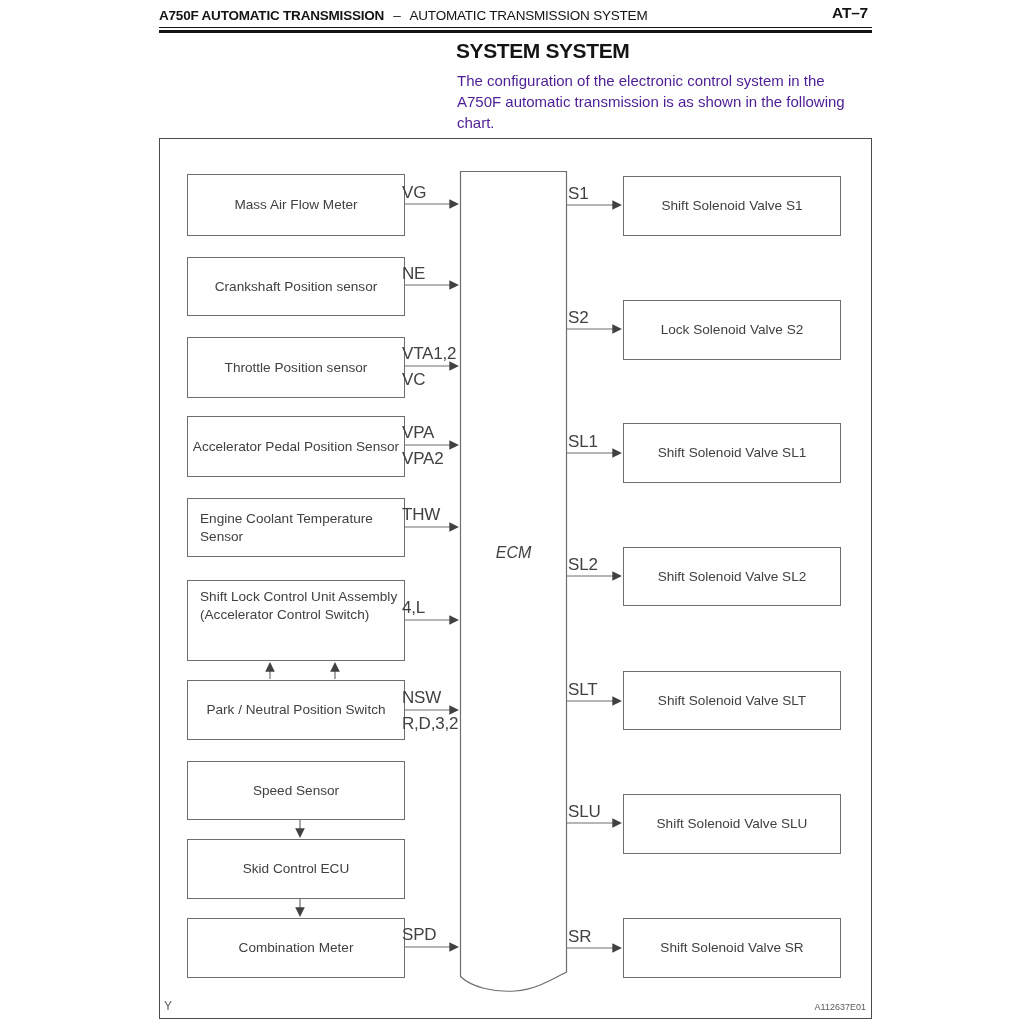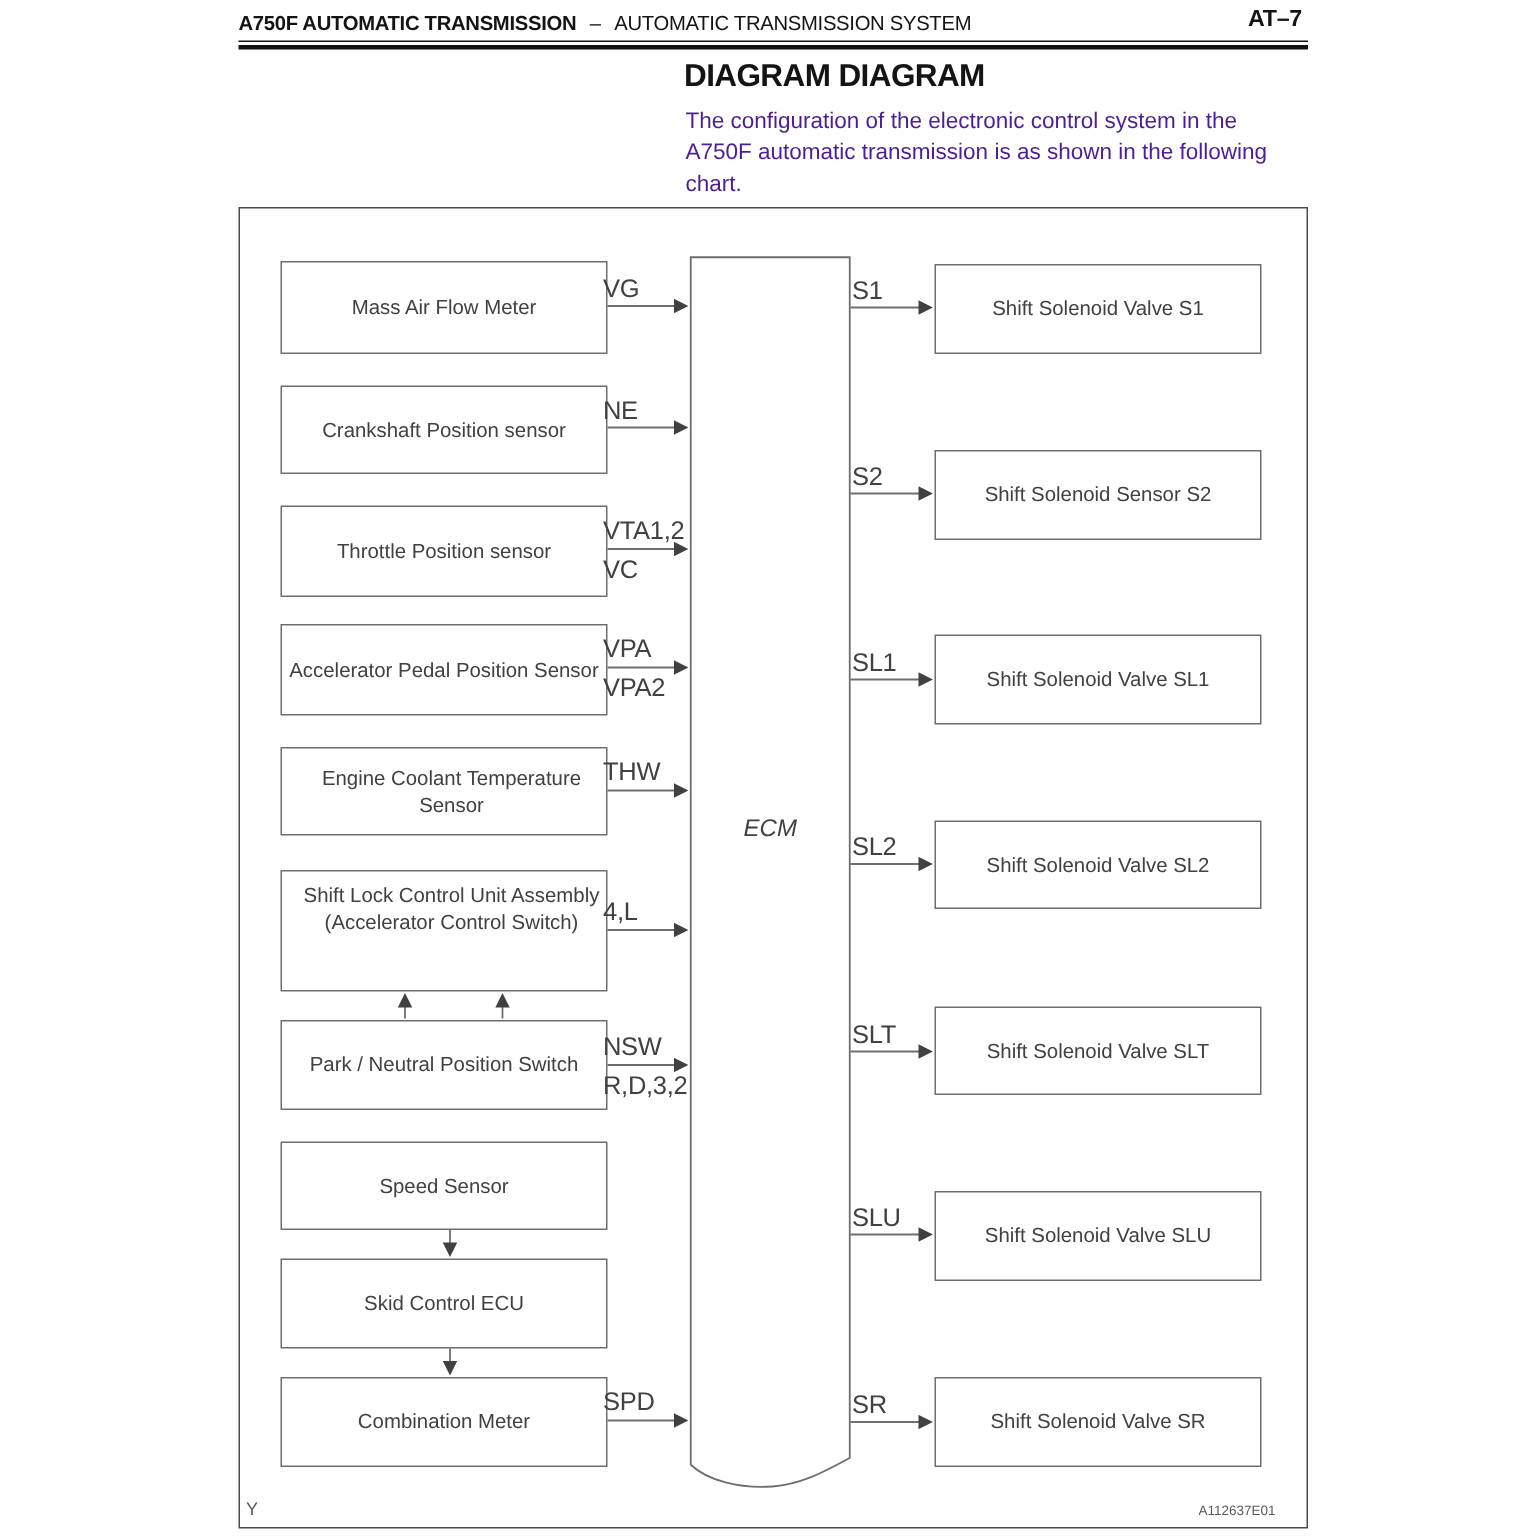--- a/index.html
+++ b/index.html
@@ -22,47 +22,47 @@
   .sec-title{left:456px;top:39px;font-size:21px;font-weight:bold;letter-spacing:-0.4px;color:var(--heading);}
   .sec-desc{left:457px;top:70px;width:420px;font-size:15px;line-height:21px;color:#4c1d95;}
   
   .frame{left:159px;top:138px;width:711px;height:879px;border:1.5px solid var(--frame);background:#fff;}
   .box{position:absolute;left:187px;width:216px;background:#fff;border:1px solid var(--line);
        display:flex;align-items:center;justify-content:center;
        font-size:13.6px;line-height:18px;color:var(--text);text-align:center;}
   .rbox{left:623px;}
   .lbl{width:100%;}
   .lbl span{display:block;}
-  .box.la .lbl{text-align:center;padding-left:12px;padding-right:2px;}
+  .box.la .lbl{text-align:left;padding-left:12px;padding-right:2px;}
   .box.ta{align-items:flex-start;}
   .box.ta .lbl{padding-top:7px;}
   .sig{position:absolute;width:58px;text-align:left;font-size:17px;line-height:20px;
        color:var(--text);letter-spacing:-0.2px;}
   .rsig{width:54px;}
   .ecm{left:460px;top:544px;width:107px;text-align:center;font-size:16px;color:var(--text);font-style:italic;}
   .foot-y{left:164px;top:999px;font-size:12px;color:var(--muted);}
-  .fig-code{left:799px;top:1002px;width:100px;text-align:left;font-size:9px;color:var(--muted);}
+  .fig-code{left:766px;top:1002px;width:100px;text-align:right;font-size:9px;color:var(--muted);}
   svg.conn{position:absolute;left:0;top:0;}
   svg.conn path{stroke:var(--line);stroke-width:1.2;fill:none;}
   svg.conn path.ecm-shape{fill:#ffffff;}
   svg.conn marker path{fill:var(--text);stroke:none;}
 </style>
 </head>
 <body>
 
 <div id="page">
 
   <div class="abs hdr-title">
     <span class="hdr-bold">A750F AUTOMATIC TRANSMISSION</span><span class="hdr-sep">–</span><span class="hdr-rest">AUTOMATIC TRANSMISSION SYSTEM</span>
   </div>
   <div class="abs page-num">AT–7</div>
   <div class="abs rule-thin"></div>
   <div class="abs rule-thick"></div>
 
-  <div class="abs sec-title">DIAGRAM DIAGRAM</div>
+  <div class="abs sec-title">SYSTEM SYSTEM</div>
   <div class="abs sec-desc">
     <div>The configuration of the electronic control system in the</div>
     <div>A750F automatic transmission is as shown in the following</div>
     <div>chart.</div>
   </div>
 
   <div class="abs frame"></div>
 
   <svg class="conn" width="1024" height="1024" viewBox="0 0 1024 1024">
     <defs>
@@ -152,21 +152,21 @@
 
   <div class="abs ecm">ECM</div>
 
   <div class="box rbox" style="top:176px;height:58px">
     <div class="lbl">
         <span>Shift Solenoid Valve S1</span>
       </div>
   </div>
   <div class="box rbox" style="top:300px;height:58px">
     <div class="lbl">
-        <span>Shift Solenoid Sensor S2</span>
+        <span>Lock Solenoid Valve S2</span>
       </div>
   </div>
   <div class="box rbox" style="top:423px;height:58px">
     <div class="lbl">
         <span>Shift Solenoid Valve SL1</span>
       </div>
   </div>
   <div class="box rbox" style="top:547px;height:57px">
     <div class="lbl">
         <span>Shift Solenoid Valve SL2</span>

